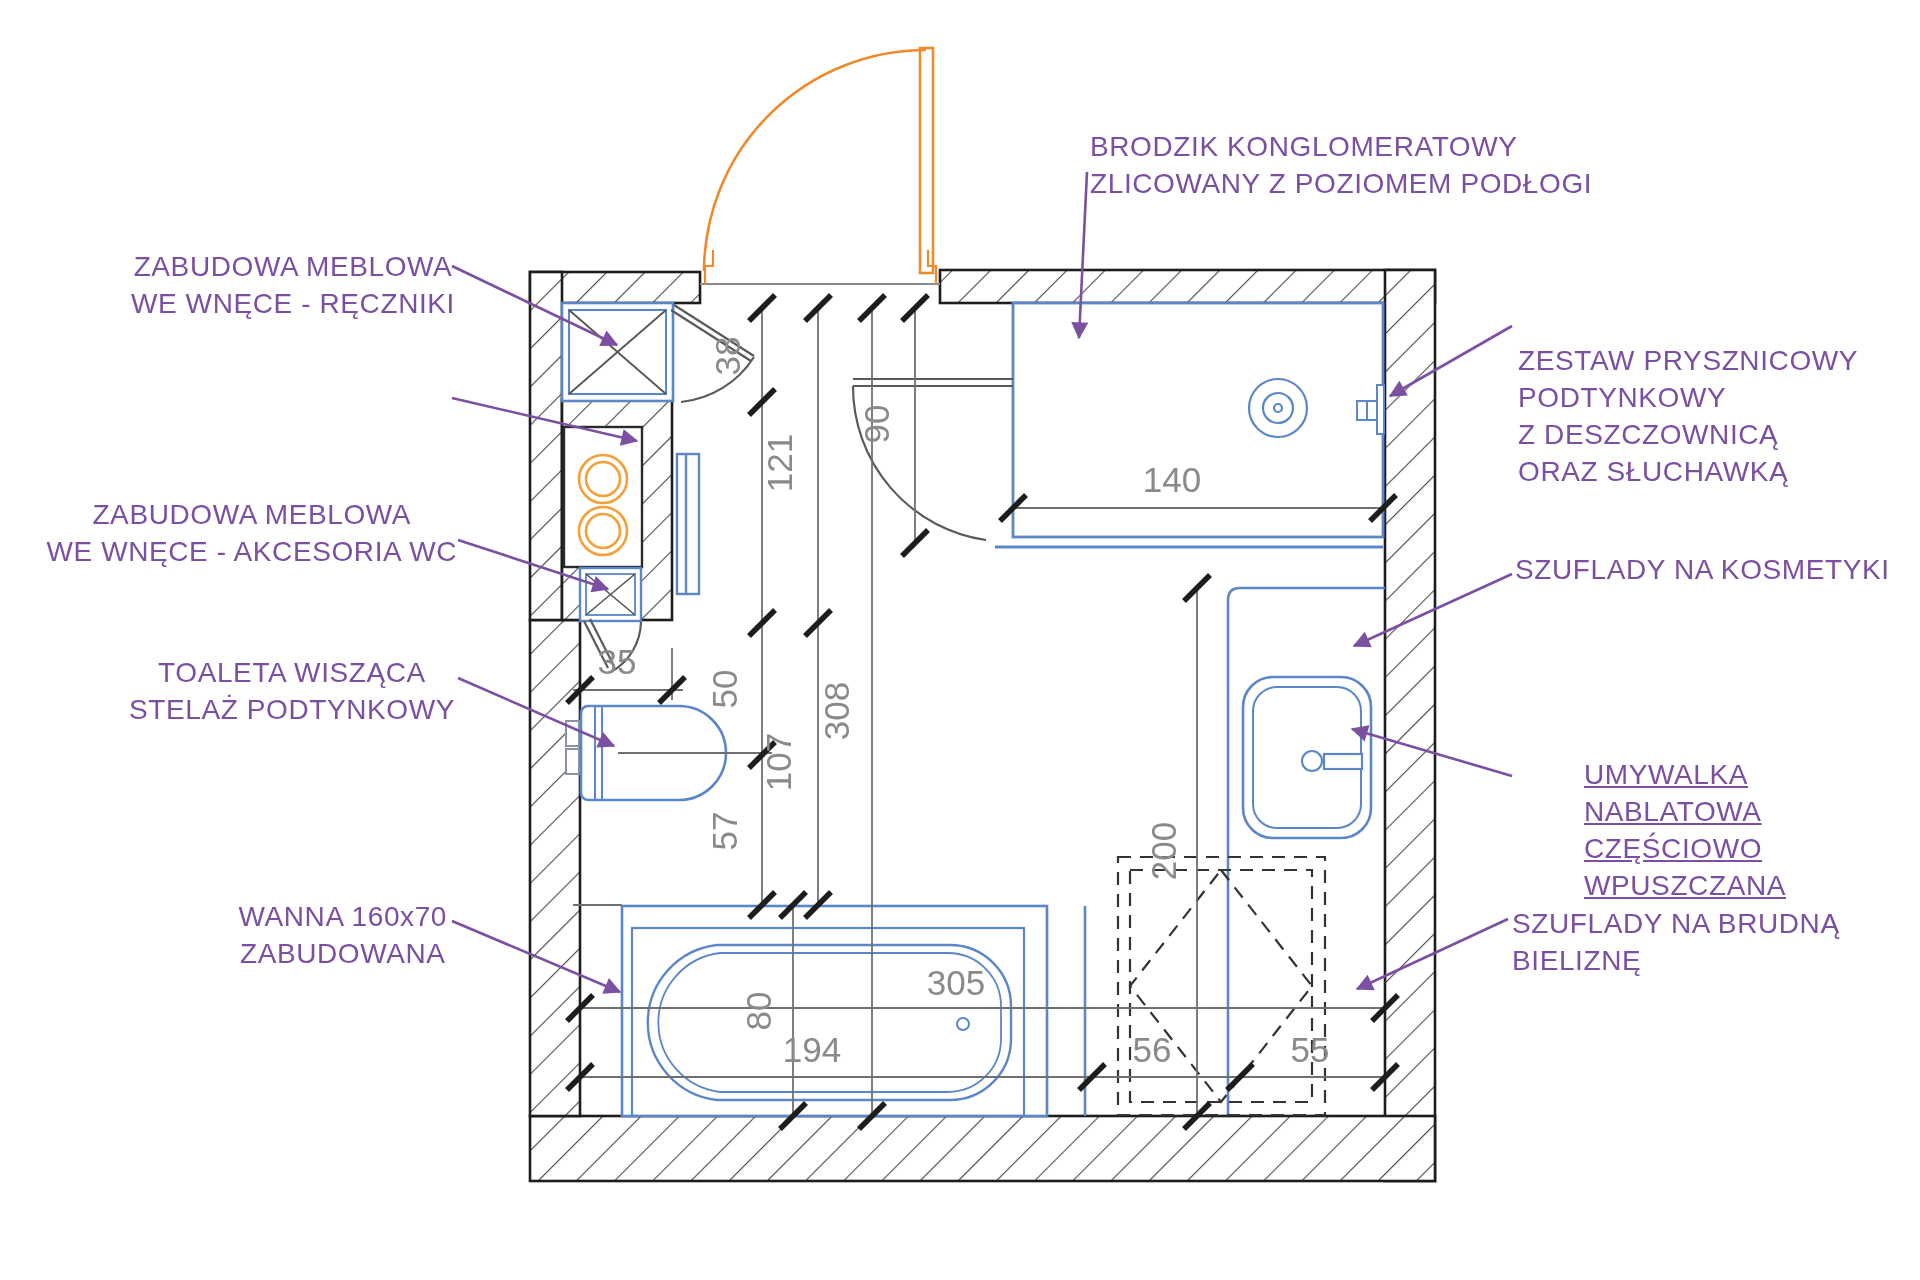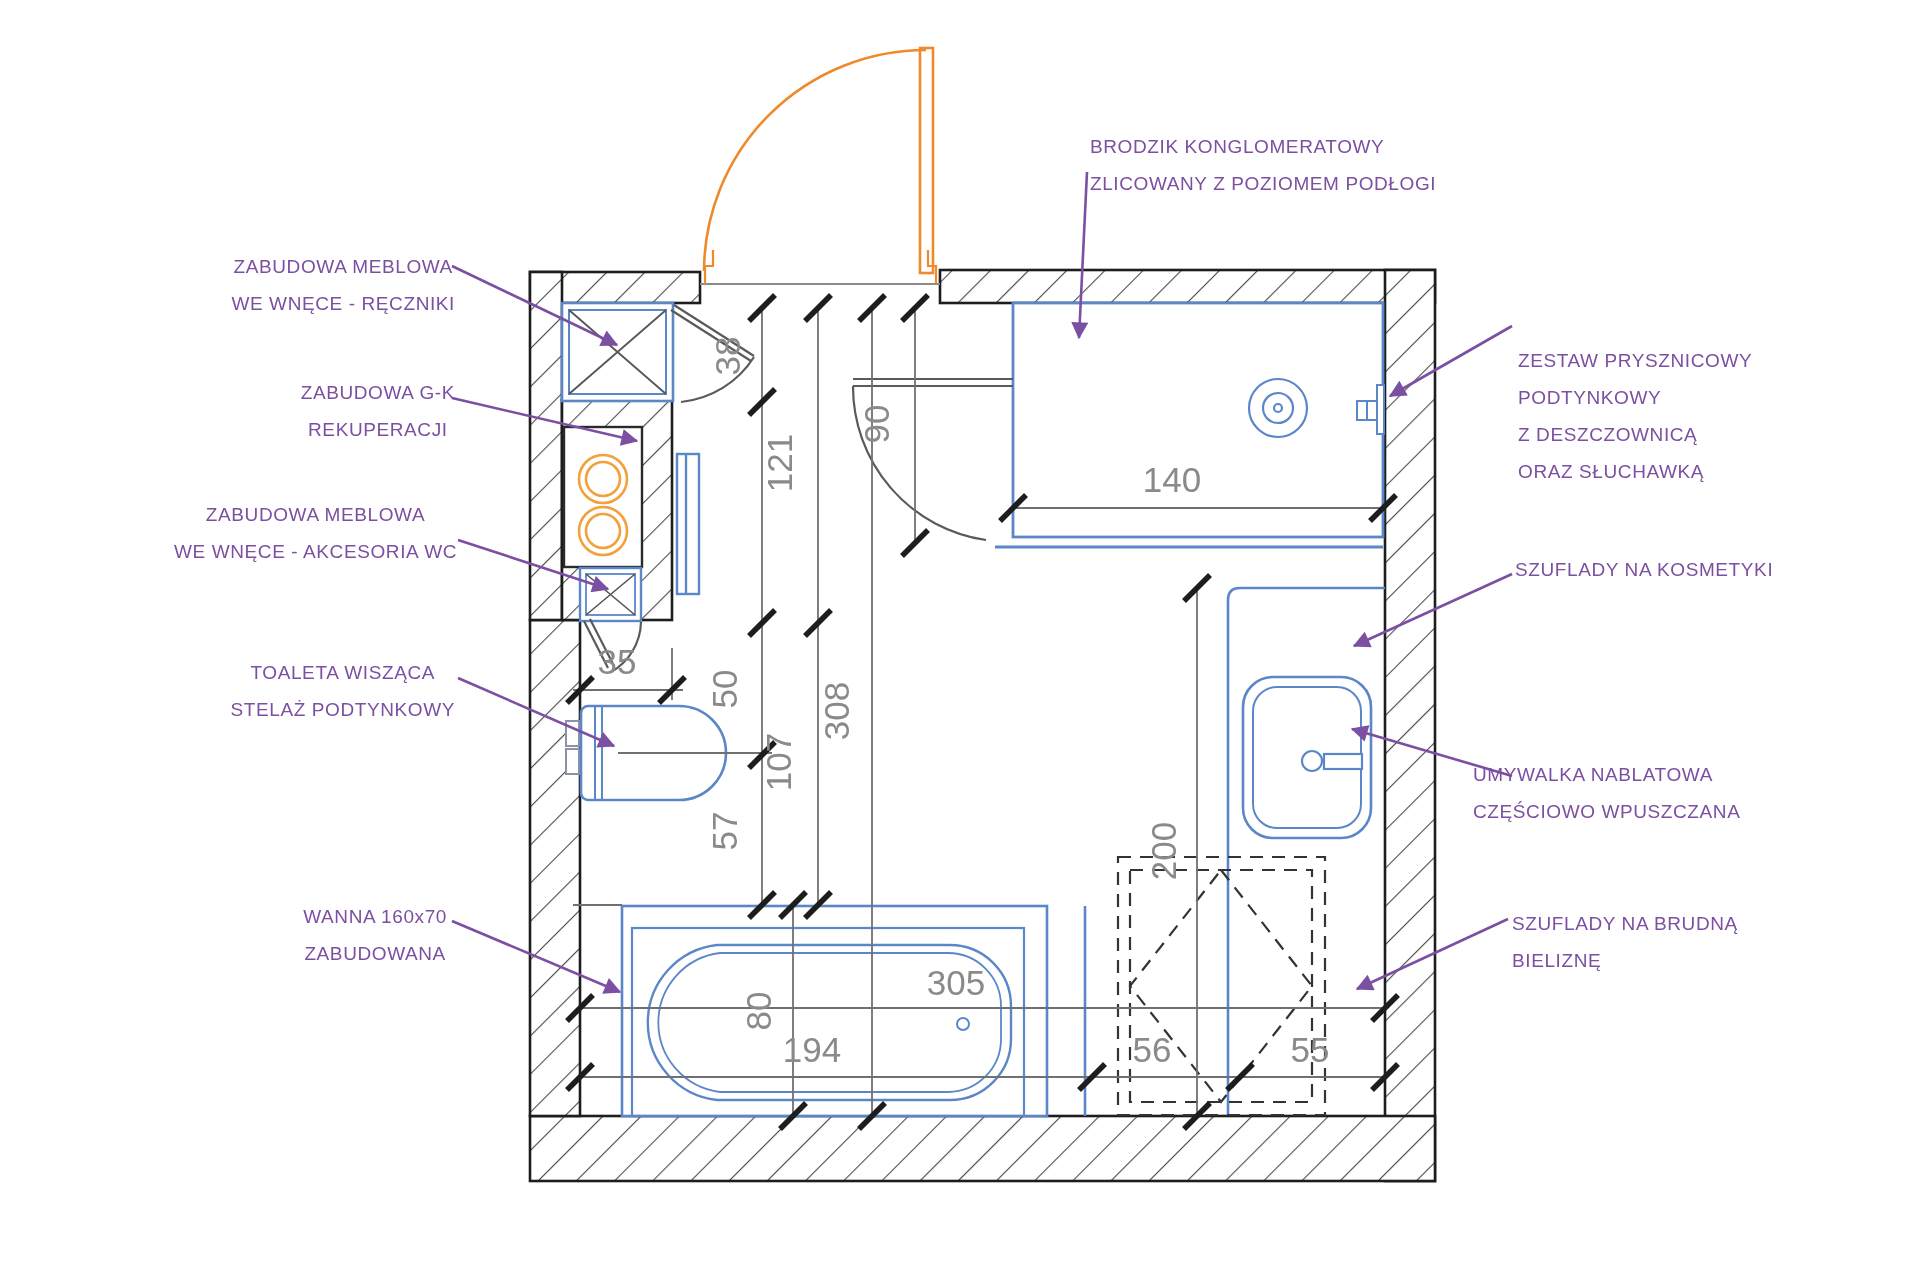--- a/index.html
+++ b/index.html
@@ -7,21 +7,21 @@
     position:relative;
     width:1920px;height:1280px;
     background:#ffffff;
     font-family:"Liberation Sans", sans-serif;
     overflow:hidden;
   }
   svg{position:absolute;left:0;top:0;}
   .callout{
     position:absolute;
     color:#7b4fa1;
-    font-size:19px;
+    font-size:28px;
     line-height:37px;
     letter-spacing:0.6px;
     white-space:pre-line;
   }
   .callout.right-align{text-align:center;}
   .callout.left-align{text-align:left;}
   .dim-text{
     fill:#8a8a8a;
     font-size:35px;
     font-family:"Liberation Sans", sans-serif;
@@ -234,33 +234,31 @@
     <line x1="1087" y1="172" x2="1079" y2="338" marker-end="url(#arrow)"></line>
     <line x1="1512" y1="326" x2="1390" y2="396" marker-end="url(#arrow)"></line>
     <line x1="1512" y1="574" x2="1354" y2="646" marker-end="url(#arrow)"></line>
     <line x1="1512" y1="776" x2="1352" y2="729" marker-end="url(#arrow)"></line>
     <line x1="1508" y1="919" x2="1357" y2="989" marker-end="url(#arrow)"></line>
   </g>
 </svg>
 
 <div class="callout right-align" style="right:1465px; top:248px;">ZABUDOWA MEBLOWA
 WE WNĘCE - RĘCZNIKI</div>
-<div class="callout right-align" style="right:1465px; top:374px;">ZABUDOWA G-K
-REKUPERACJI</div>
 <div class="callout right-align" style="right:1463px; top:496px;">ZABUDOWA MEBLOWA
 WE WNĘCE - AKCESORIA WC</div>
 <div class="callout right-align" style="right:1465px; top:654px;">TOALETA WISZĄCA
 STELAŻ PODTYNKOWY</div>
 <div class="callout right-align" style="right:1473px; top:898px;">WANNA 160x70
 ZABUDOWANA</div>
 <div class="callout left-align" style="left:1090px; top:128px;">BRODZIK KONGLOMERATOWY
 ZLICOWANY Z POZIOMEM PODŁOGI</div>
 <div class="callout left-align" style="left:1518px; top:296px;margin-top:46px;">ZESTAW PRYSZNICOWY
 PODTYNKOWY
 Z DESZCZOWNICĄ
 ORAZ SŁUCHAWKĄ</div>
 <div class="callout left-align" style="left:1515px; top:551px;">SZUFLADY NA KOSMETYKI</div>
-<div class="callout left-align" style="left:1473px; top:756px;">UMYWALKA NABLATOWA
+<div class="callout left-align" style="left:1584px; top:756px;text-decoration:underline;">UMYWALKA NABLATOWA
 CZĘŚCIOWO WPUSZCZANA</div>
 <div class="callout left-align" style="left:1512px; top:893px;margin-top:12px;">SZUFLADY NA BRUDNĄ
 BIELIZNĘ</div>
 
 </div>
 
 </body></html>

